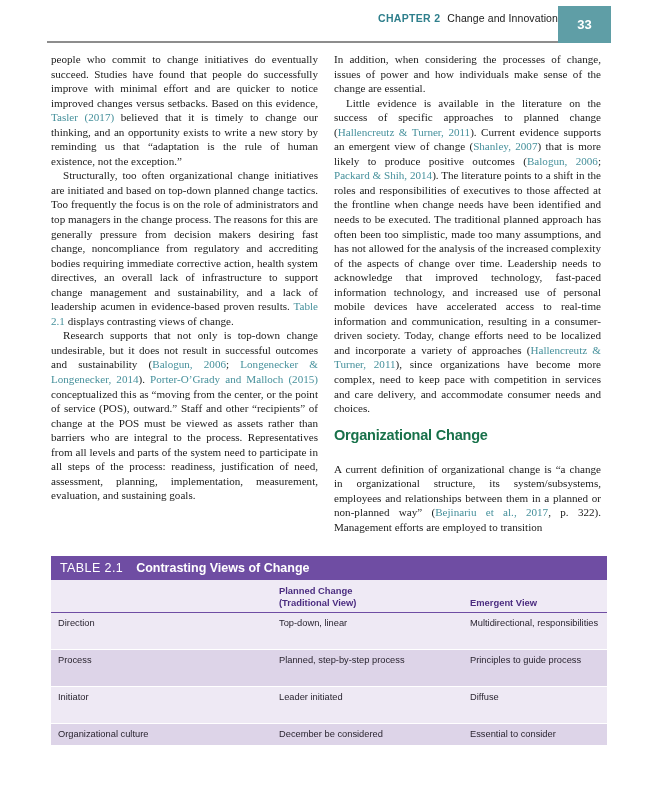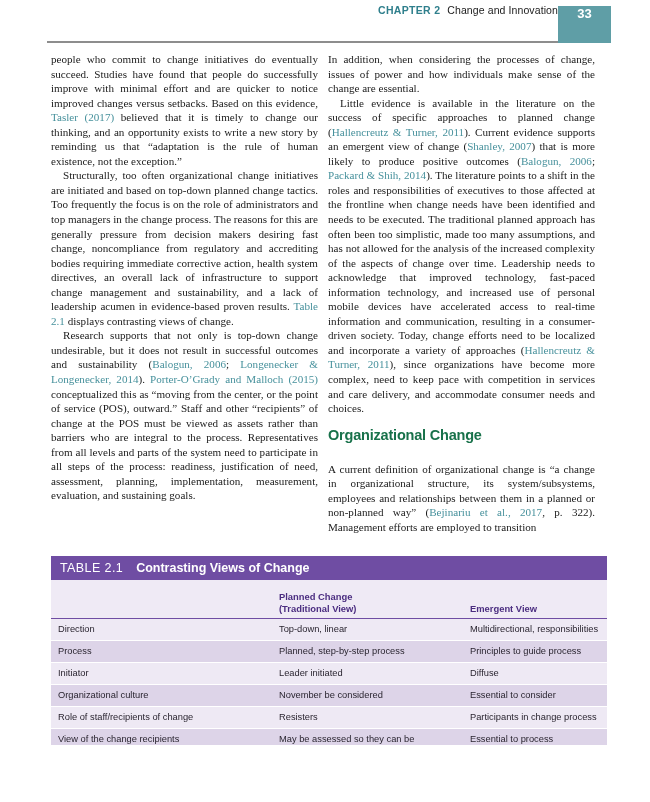--- a/index.html
+++ b/index.html
@@ -28,21 +28,21 @@
     position: absolute;
     left: 47px;
     top: 41px;
     width: 511px;
     height: 2px;
     background: #8d8d8d;
   }
   .header-label {
     position: absolute;
     right: 92px;
-    top: 4px;
+    top: 12px;
     text-align: right;
     white-space: nowrap;
     font-family: "Liberation Sans", sans-serif;
     font-size: 10.5px;
     letter-spacing: 0.1px;
   }
   .header-chapter {
     color: #2f7f8c;
     font-weight: bold;
     letter-spacing: 0.3px;
@@ -57,32 +57,32 @@
     left: 558px;
     top: 6px;
     width: 53px;
     height: 37px;
     background: #5f9ea6;
     color: #ffffff;
     font-family: "Liberation Sans", sans-serif;
     font-size: 13px;
     font-weight: bold;
     display: flex;
-    align-items: flex-start;
+    align-items: center;
     justify-content: center;
   }
 
   
   .columns {
     position: absolute;
     top: 52px;
     left: 51px;
     width: 556px;
     display: flex;
-    gap: 10px;
+    gap: 16px;
   }
   .col {
     width: 267px;
   }
   .col p {
     margin: 0;
     font-size: 11.1px;
     line-height: 14.55px;
     text-align: justify;
     text-justify: inter-word;
@@ -136,28 +136,28 @@
     font-family: "Liberation Sans", sans-serif;
     font-size: 9.3px;
     color: #2a2530;
   }
   table.views th {
     background: #efeaf5;
     color: #4b2d80;
     font-weight: bold;
     text-align: left;
     vertical-align: bottom;
-    padding: 11px 6px 4px 7px;
+    padding: 5px 6px 4px 7px;
     border-bottom: 1.6px solid #6f4da3;
     line-height: 11.5px;
     font-size: 9.4px;
   }
   table.views th .hdr-line2 { display: block; }
   table.views td {
-    padding: 5px 6px 5px 7px;
+    padding: 5px 6px 20px 7px;
     vertical-align: top;
     line-height: 11px;
     border-bottom: 1px solid #ffffff;
   }
   table.views tbody tr:nth-child(odd) td { background: #eee9f4; }
   table.views tbody tr:nth-child(even) td { background: #ddd4e8; }
   .cell-sub {
     display: block;
     padding-left: 7px;
   }
@@ -238,21 +238,21 @@
           <td>Planned, step-by-step process</td>
           <td>Principles to guide process</td>
         </tr>
         <tr>
           <td>Initiator</td>
           <td>Leader initiated</td>
           <td>Diffuse</td>
         </tr>
         <tr>
           <td>Organizational culture</td>
-          <td>November be considered</td>
+          <td>December be considered</td>
           <td>Essential to consider</td>
         </tr>
         <tr>
           <td>Role of staff/recipients of change</td>
           <td>Resisters</td>
           <td>Participants in change process</td>
         </tr>
         <tr>
           <td>View of the change recipients</td>
           <td>

